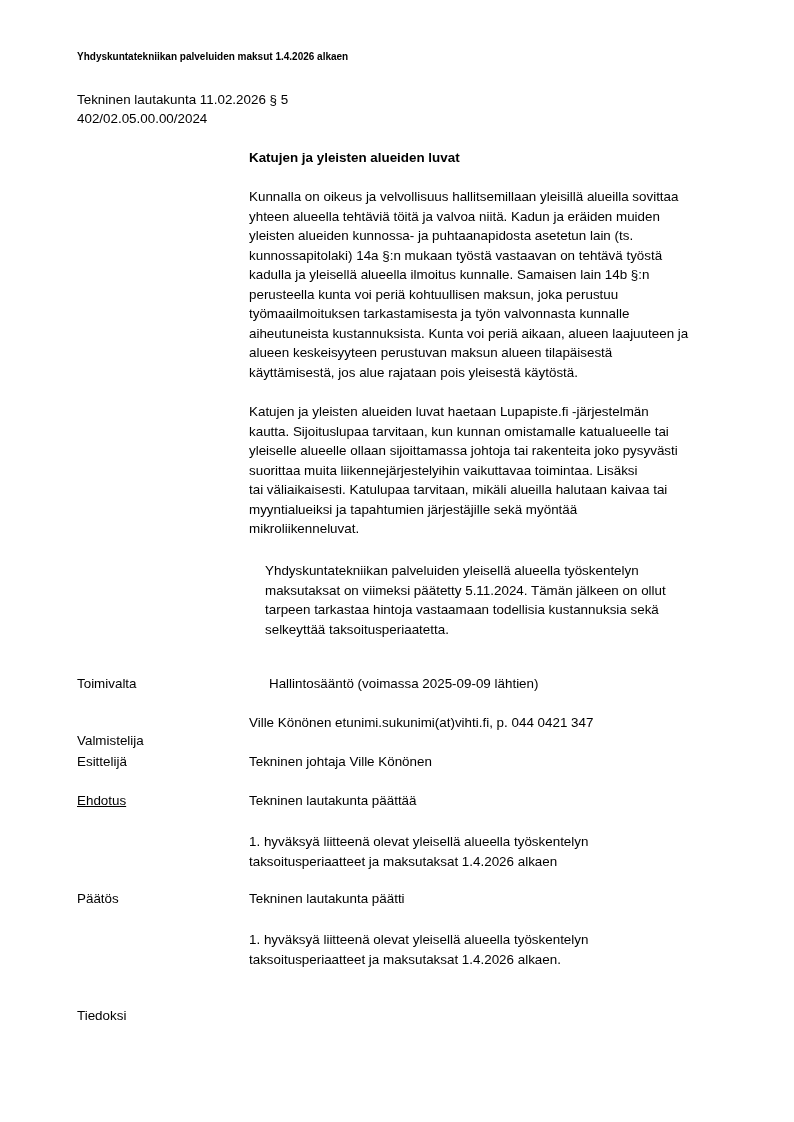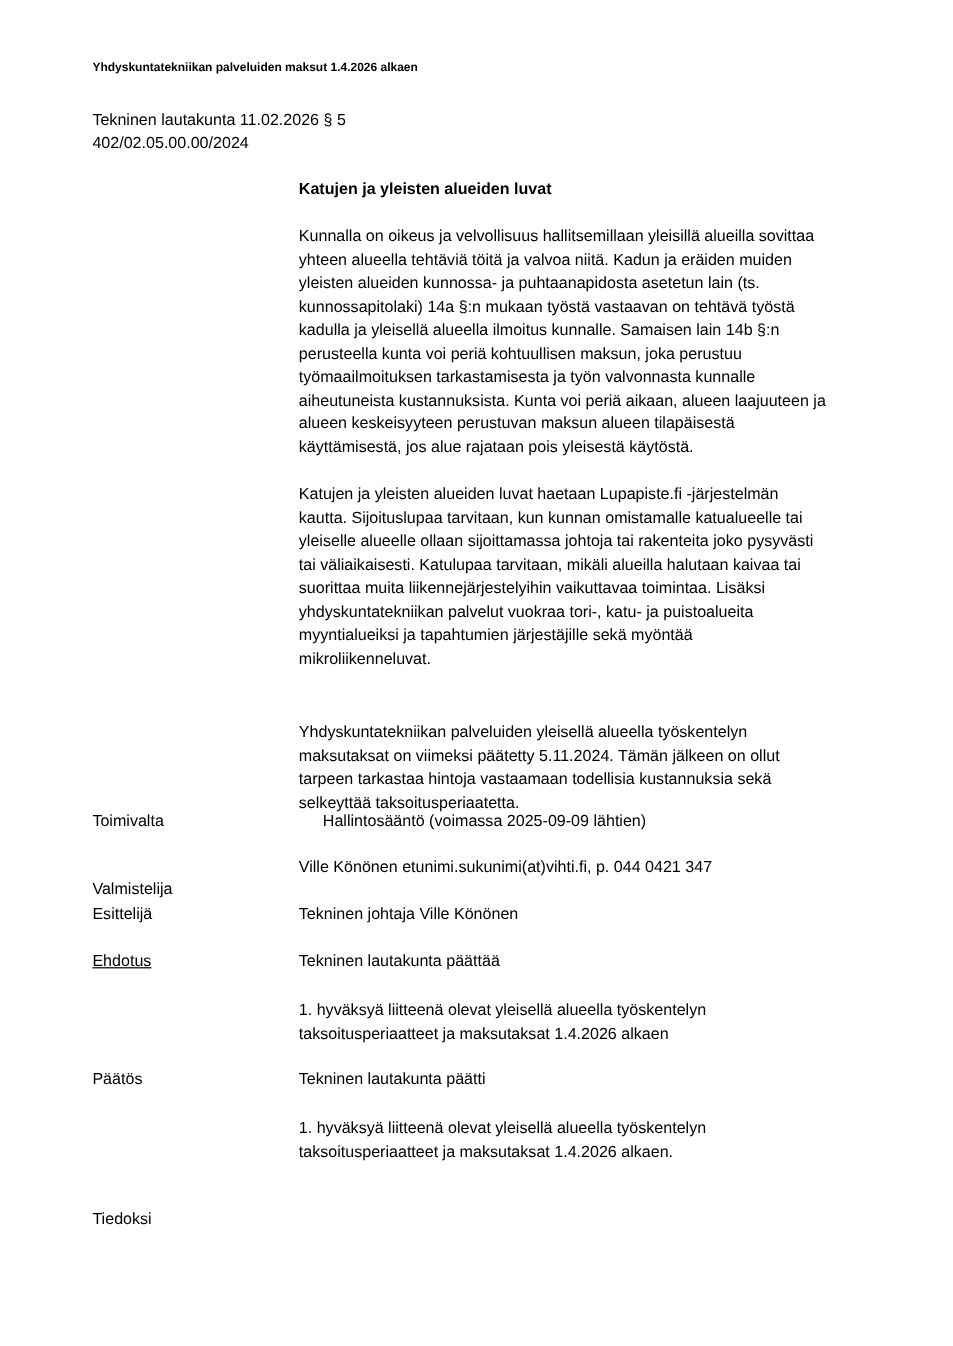--- a/index.html
+++ b/index.html
@@ -41,28 +41,27 @@
     <span class="line">työmaailmoituksen tarkastamisesta ja työn valvonnasta kunnalle</span>
     <span class="line">aiheutuneista kustannuksista. Kunta voi periä aikaan, alueen laajuuteen ja</span>
     <span class="line">alueen keskeisyyteen perustuvan maksun alueen tilapäisestä</span>
     <span class="line">käyttämisestä, jos alue rajataan pois yleisestä käytöstä.</span>
   </div>
 
   <div class="body-col para" style="top:402px;">
     <span class="line">Katujen ja yleisten alueiden luvat haetaan Lupapiste.fi -järjestelmän</span>
     <span class="line">kautta. Sijoituslupaa tarvitaan, kun kunnan omistamalle katualueelle tai</span>
     <span class="line">yleiselle alueelle ollaan sijoittamassa johtoja tai rakenteita joko pysyvästi</span>
+    <span class="line">suorittaa muita liikennejärjestelyihin vaikuttavaa toimintaa. Lisäksi</span>
     <span class="line">tai väliaikaisesti. Katulupaa tarvitaan, mikäli alueilla halutaan kaivaa tai</span>
-    <span class="line">suorittaa muita liikennejärjestelyihin vaikuttavaa toimintaa. Lisäksi</span>
-    <span class="line">yhdyskuntatekniikan palvelut vuokraa tori-, katu- ja puistoalueita</span>
     <span class="line">myyntialueiksi ja tapahtumien järjestäjille sekä myöntää</span>
     <span class="line">mikroliikenneluvat.</span>
   </div>
 
-  <div class="body-col para" style="top:600px;">
+  <div class="body-col para" style="top:561px;margin-left:16px;">
     <span class="line">Yhdyskuntatekniikan palveluiden yleisellä alueella työskentelyn</span>
     <span class="line">maksutaksat on viimeksi päätetty 5.11.2024. Tämän jälkeen on ollut</span>
     <span class="line">tarpeen tarkastaa hintoja vastaamaan todellisia kustannuksia sekä</span>
     <span class="line">selkeyttää taksoitusperiaatetta.</span>
   </div>
 
   <div class="row-label" style="top:676px;">Toimivalta</div>
   <div class="row-value" style="top:676px;margin-left:20px;">Hallintosääntö (voimassa 2025-09-09 lähtien)</div>
 
   <div class="row-label" style="top:733px;">Valmistelija</div>

